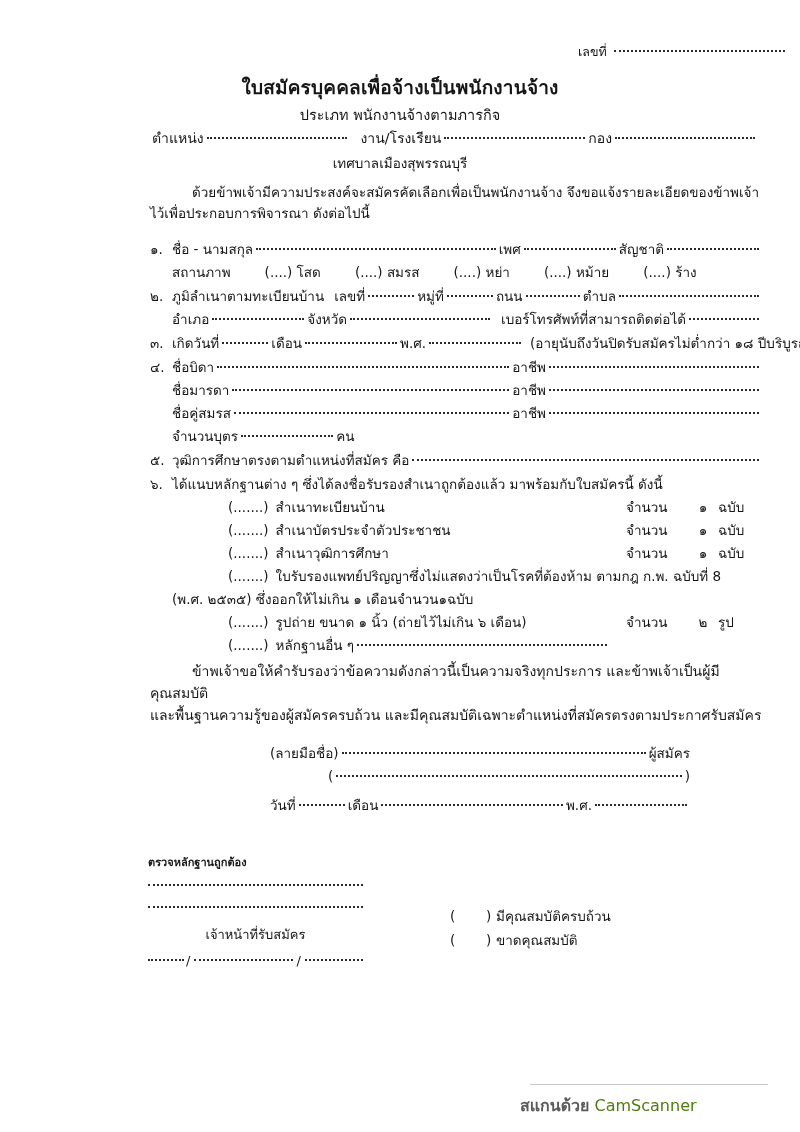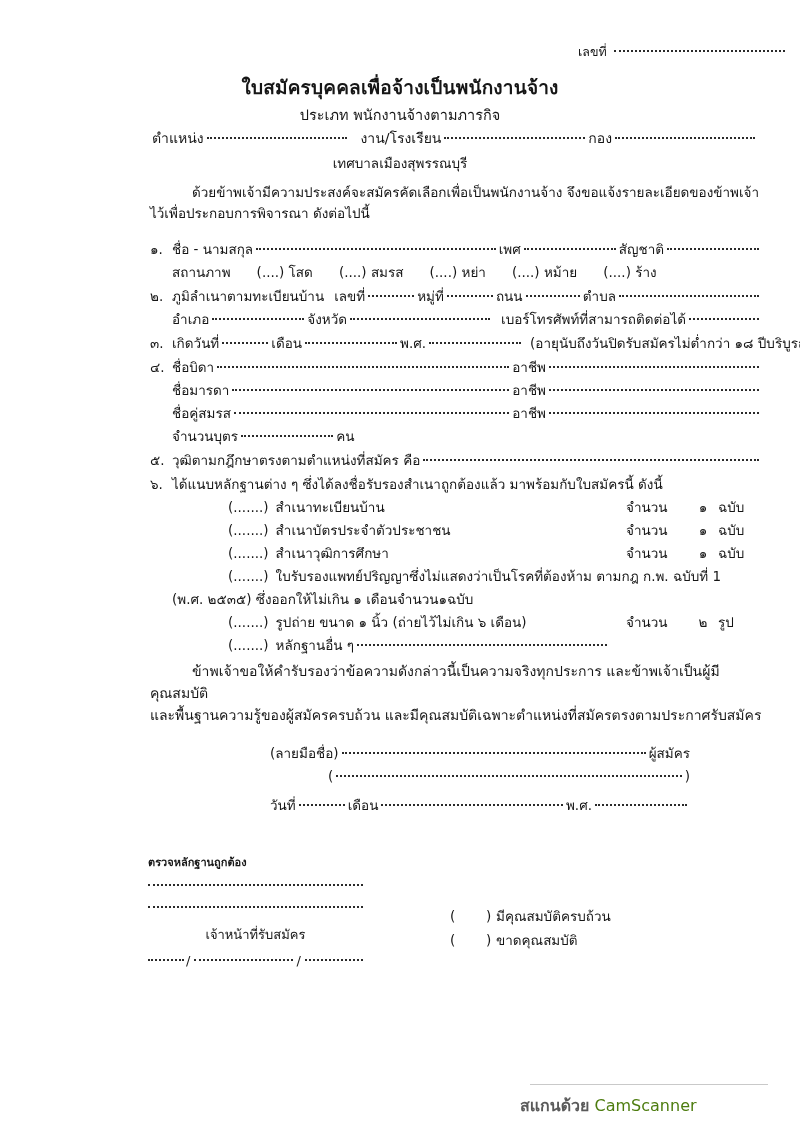--- a/index.html
+++ b/index.html
@@ -107,21 +107,21 @@
     text-align: left;
   }
   .item .body { flex: 1 1 auto; }
   .line {
     display: flex;
     align-items: baseline;
     white-space: nowrap;
     height: 23px;
   }
 
-  .statusline { display: flex; align-items: baseline; height: 23px; }
+  .statusline { display: flex; align-items: baseline; height: 23px; gap: 8px; }
   .statusline .opt { margin-right: 26px; }
   .statusline .opt:last-child { margin-right: 0; }
 
   
   .checklist {
     padding-left: 56px;
   }
   .ck {
     display: flex;
     align-items: baseline;
@@ -372,21 +372,21 @@
           <span class="dots fixed-md"></span>
           <span>คน</span>
         </div>
       </div>
     </div>
 
     <div class="item">
       <div class="num">๕.</div>
       <div class="body">
         <div class="line">
-          <span>วุฒิตามกฎึกษาตรงตามตำแหน่งที่สมัคร  คือ</span>
+          <span>วุฒิการศึกษาตรงตามตำแหน่งที่สมัคร  คือ</span>
           <span class="dots"></span>
         </div>
       </div>
     </div>
 
     <div class="item">
       <div class="num">๖.</div>
       <div class="body">
         <div class="line">
           <span>ได้แนบหลักฐานต่าง ๆ ซึ่งได้ลงชื่อรับรองสำเนาถูกต้องแล้ว มาพร้อมกับใบสมัครนี้ ดังนี้</span>
@@ -416,21 +416,21 @@
             <span class="box">(.......)</span>
             <span class="desc">สำเนาวุฒิการศึกษา</span>
             <span class="spacer"></span>
             <span class="qty-lbl">จำนวน</span>
             <span class="qty-num">๑</span>
             <span class="qty-unit">ฉบับ</span>
           </div>
 
           <div class="ck">
             <span class="box">(.......)</span>
-            <span class="desc cert-wrap">ใบรับรองแพทย์ปริญญาซึ่งไม่แสดงว่าเป็นโรคที่ต้องห้าม    ตามกฎ ก.พ.  ฉบับที่  1</span>
+            <span class="desc cert-wrap">ใบรับรองแพทย์ปริญญาซึ่งไม่แสดงว่าเป็นโรคที่ต้องห้าม    ตามกฎ ก.พ.  ฉบับที่  8</span>
           </div>
 
           <div class="cert-line2">
             <span class="desc">(พ.ศ. ๒๕๓๕) ซึ่งออกให้ไม่เกิน ๑ เดือน</span>
             <span class="spacer"></span>
             <span class="qty-lbl">จำนวน</span>
             <span class="qty-num">๑</span>
             <span class="qty-unit">ฉบับ</span>
           </div>
 

